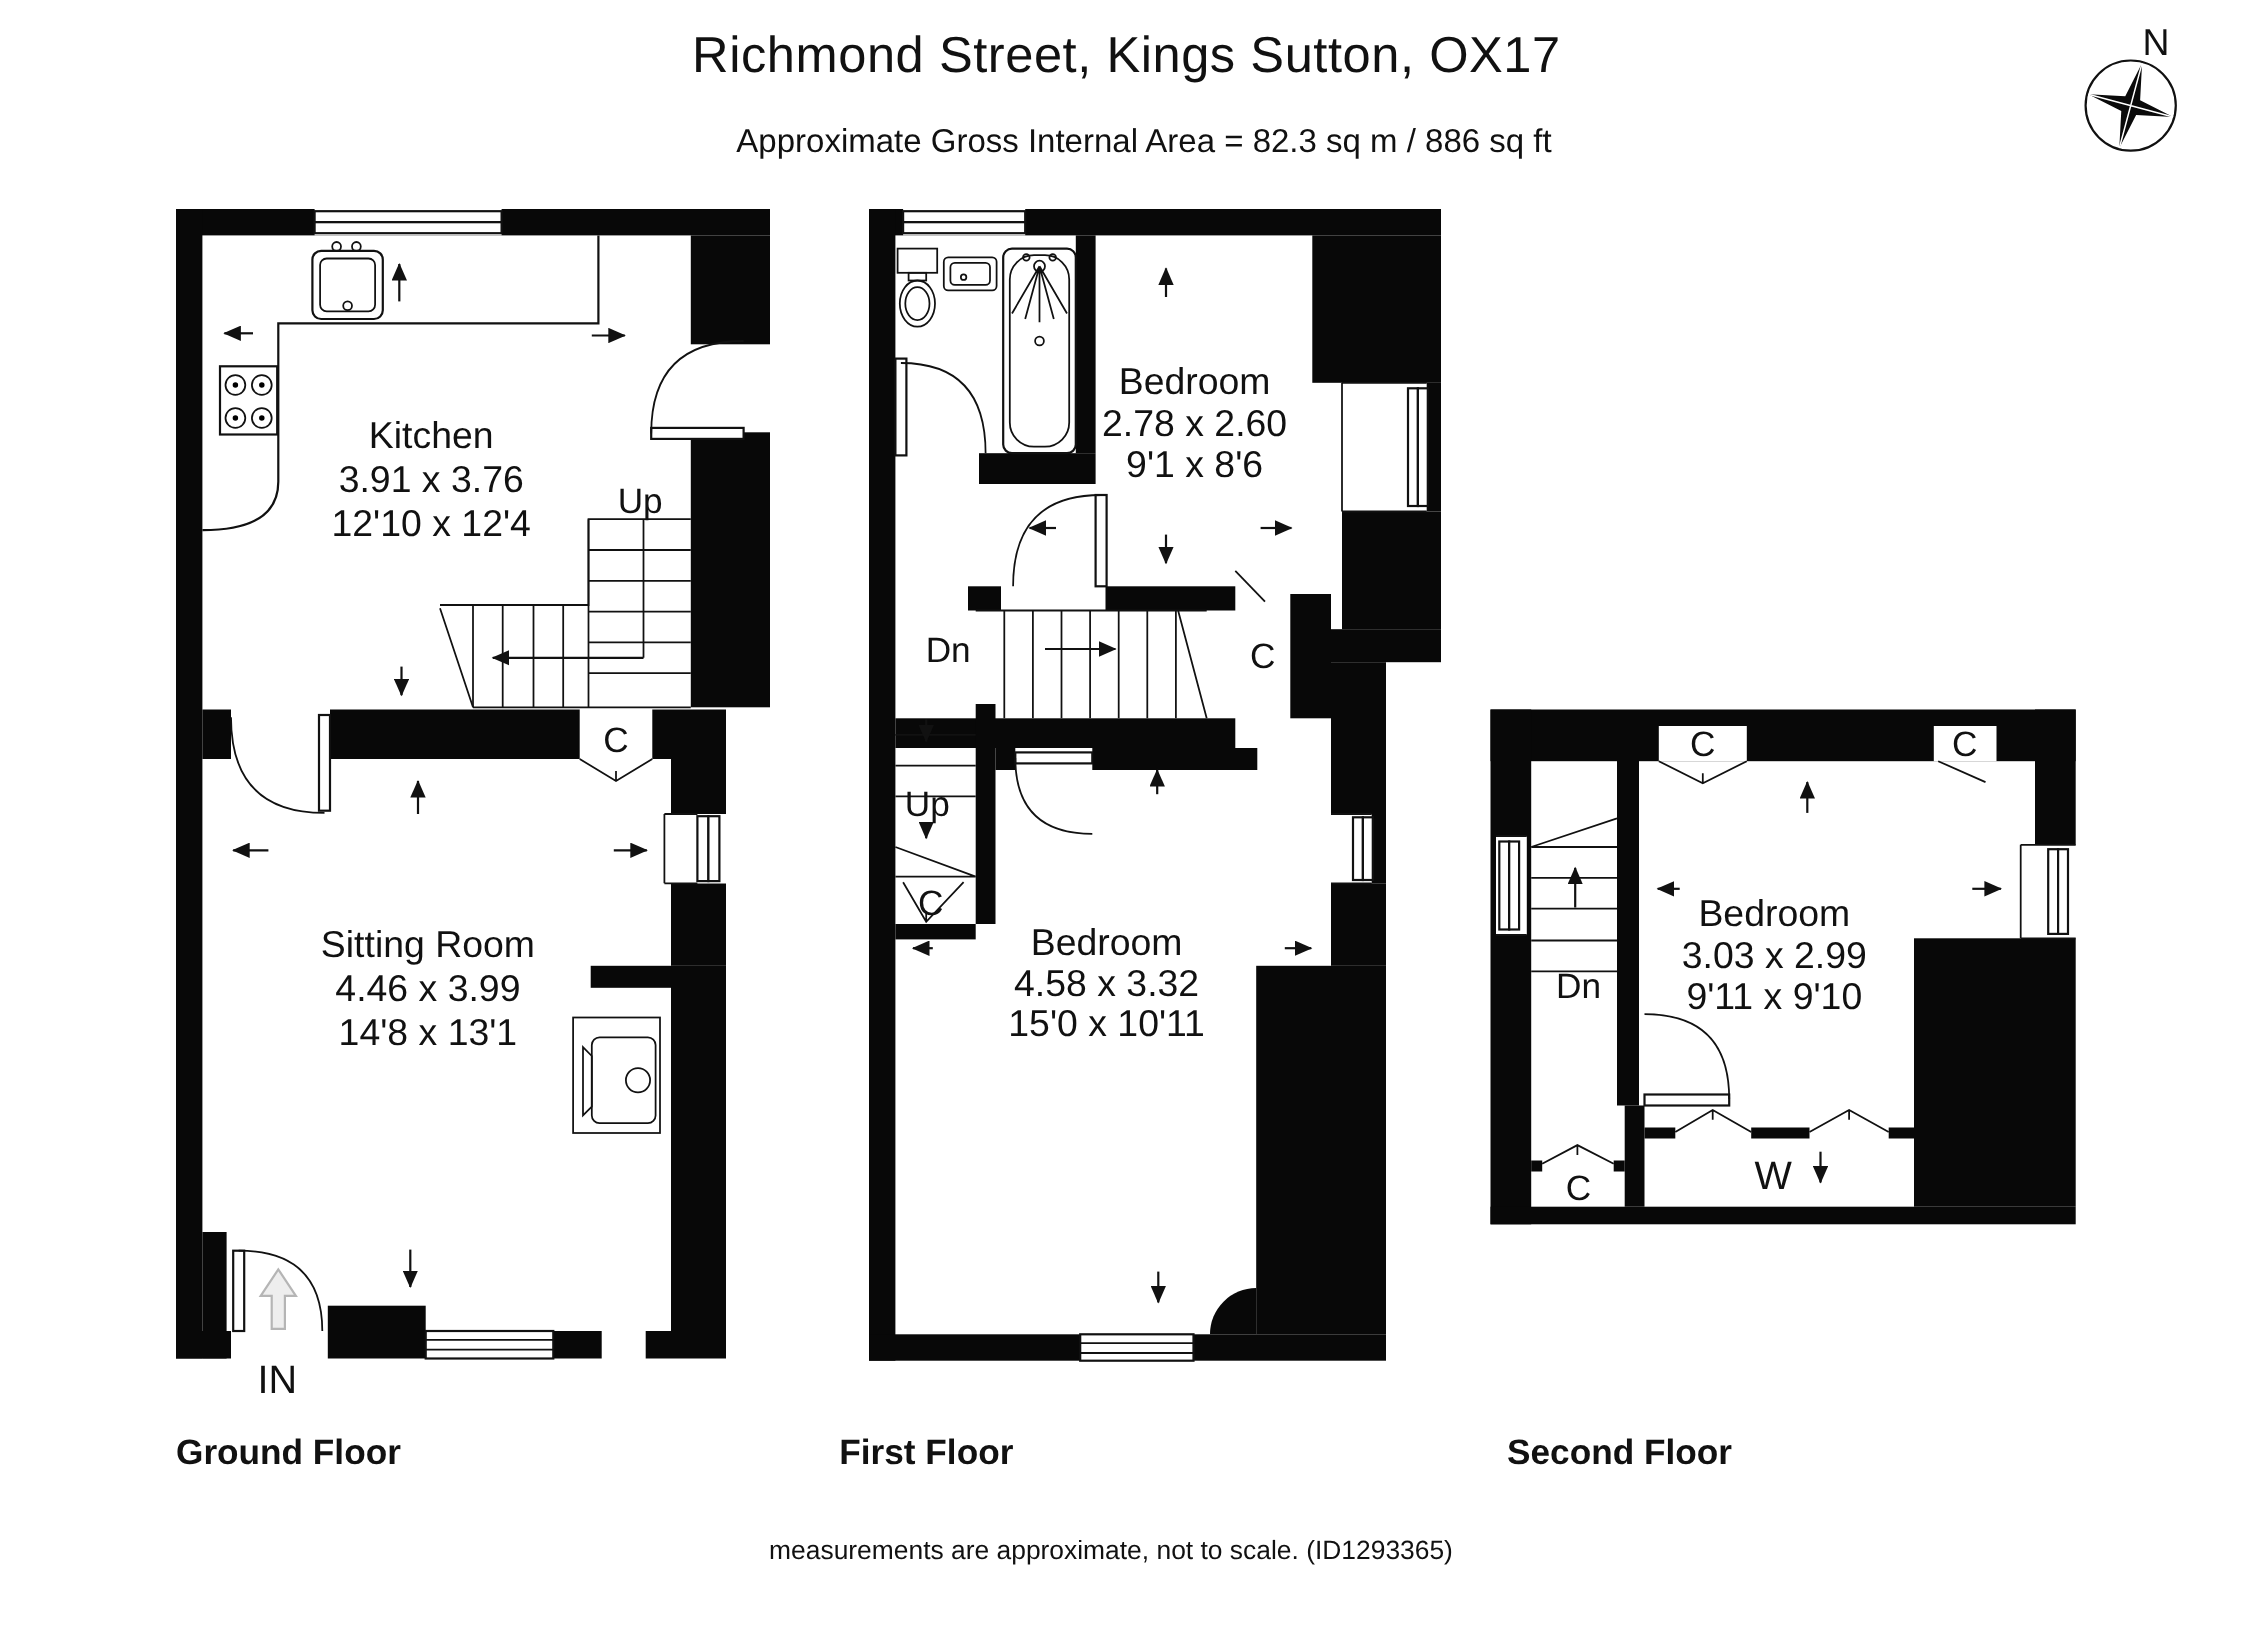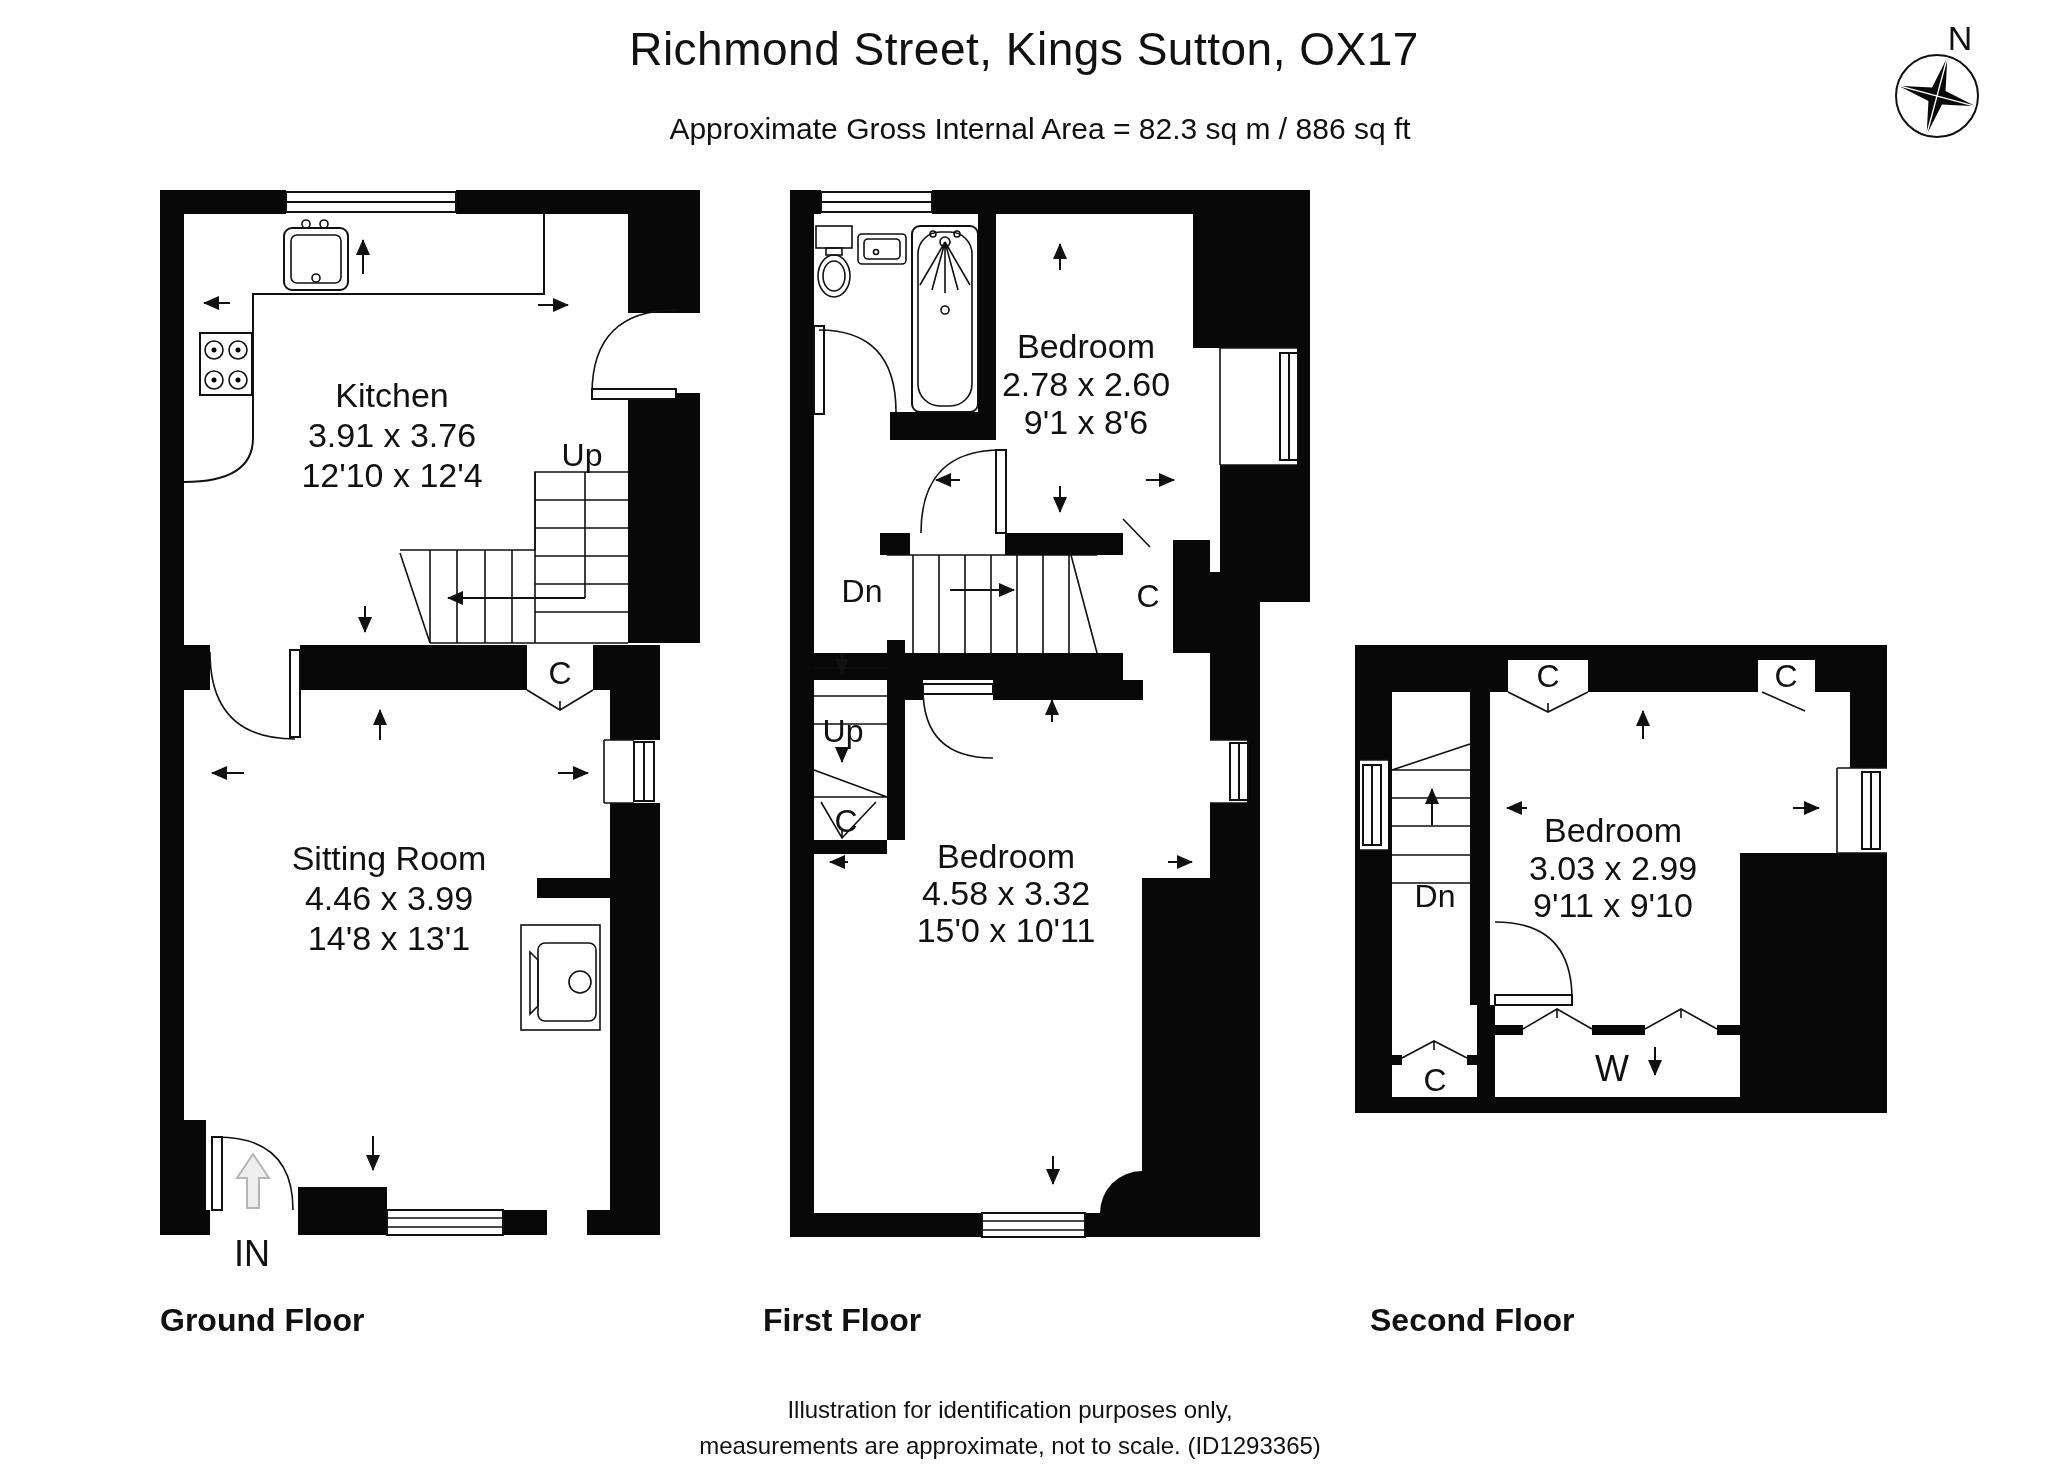--- a/index.html
+++ b/index.html
@@ -372,17 +372,16 @@
       <text class="room-dim" x="258" y="235">3.03 x 2.99</text>
       <text class="room-dim" x="258" y="272">9'11 x 9'10</text>
     </g>
   </svg>
 
   <div class="floor-label lbl-ground">Ground Floor</div>
   <div class="floor-label lbl-first">First Floor</div>
   <div class="floor-label lbl-second">Second Floor</div>
 
   <div class="footer">
-    <div>Illustration for identification purposes only,</div>
     <div>measurements are approximate, not to scale. (ID1293365)</div>
   </div>
 
 </div>
 
 </body></html>

